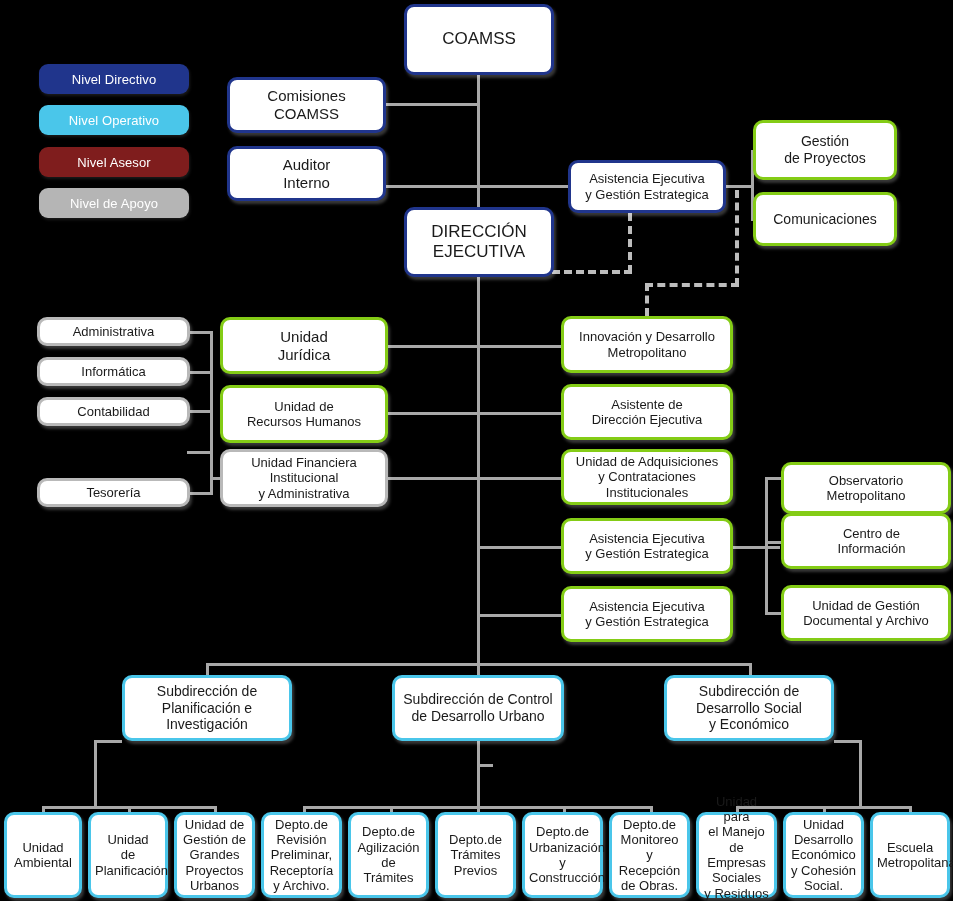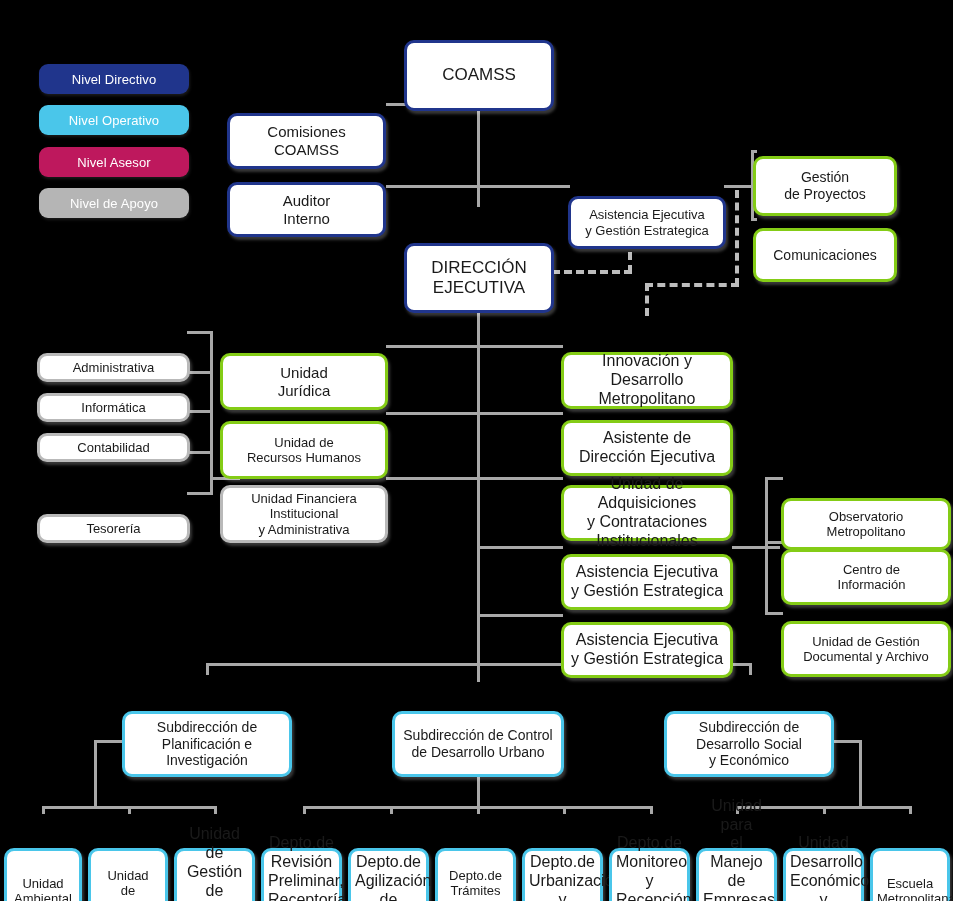--- a/index.html
+++ b/index.html
@@ -25,42 +25,41 @@
     position:absolute;
     display:flex;align-items:center;justify-content:flex-end;
     text-align:center;
     background:#ffffff;
     color:#1a1a1a;
     border-radius:10px;
     box-sizing:border-box;
     line-height:1.18;
     padding:2px 4px;
     z-index:5;
-    margin-top:36px;
   }
   .node span{display:block;width:100%;white-space:pre-line;}
   .b-navy {border:3px solid #20358c;}
   .b-cyan {border:3px solid #4ac6ea;}
   .b-green{border:3px solid #84cc16;}
   .b-gray {border:3px solid #b9b9b9;}
   
   .b-navy, .b-cyan, .b-green, .b-gray{
     box-shadow:2px 3px 3px rgba(255,255,255,.22);
   }
   
   .ln{position:absolute;background:#a8a8a8;z-index:1;}
   .lnh{height:3px;}
   .lnv{width:3px;}
   .dash-h{
     position:absolute;height:0;border-top:4px dashed #bdbdbd;z-index:1;
   }
   .dash-v{
     position:absolute;width:0;border-left:4px dashed #bdbdbd;z-index:1;
   }
-  .t12{font-size:16px;}
+  .t12{font-size:13px;}
   .t13{font-size:13px;}
   .t14{font-size:14px;}
   .t15{font-size:15px;}
   .t17{font-size:17px;}
 </style>
 </head>
 <body>
 
 <div id="root">
 
@@ -136,21 +135,21 @@
   <div class="ln lnv" style="left:736px;top:806px;height:8px;"></div>
   <div class="ln lnv" style="left:823px;top:806px;height:8px;"></div>
   <div class="ln lnv" style="left:909px;top:806px;height:8px;"></div>
 
   <div class="pill" style="left:39px;top:105px;width:150px;height:30px;background:#4ac6ea;">
     <span>Nivel Operativo</span>
   </div>
   <div class="pill" style="left:39px;top:64px;width:150px;height:30px;background:#20358c;">
     <span>Nivel Directivo</span>
   </div>
-  <div class="pill" style="left:39px;top:147px;width:150px;height:30px;background:#be185d;align-items:center;">
+  <div class="pill" style="left:39px;top:147px;width:150px;height:30px;background:#7f1d1d;align-items:center;">
     <span>Nivel Asesor</span>
   </div>
   <div class="pill" style="left:39px;top:188px;width:150px;height:30px;background:#b5b5b5;">
     <span>Nivel de Apoyo</span>
   </div>
 
   <div class="node b-navy t17" style="left:404px;top:4px;width:150px;height:71px;">
     <span>COAMSS</span>
   </div>
 

